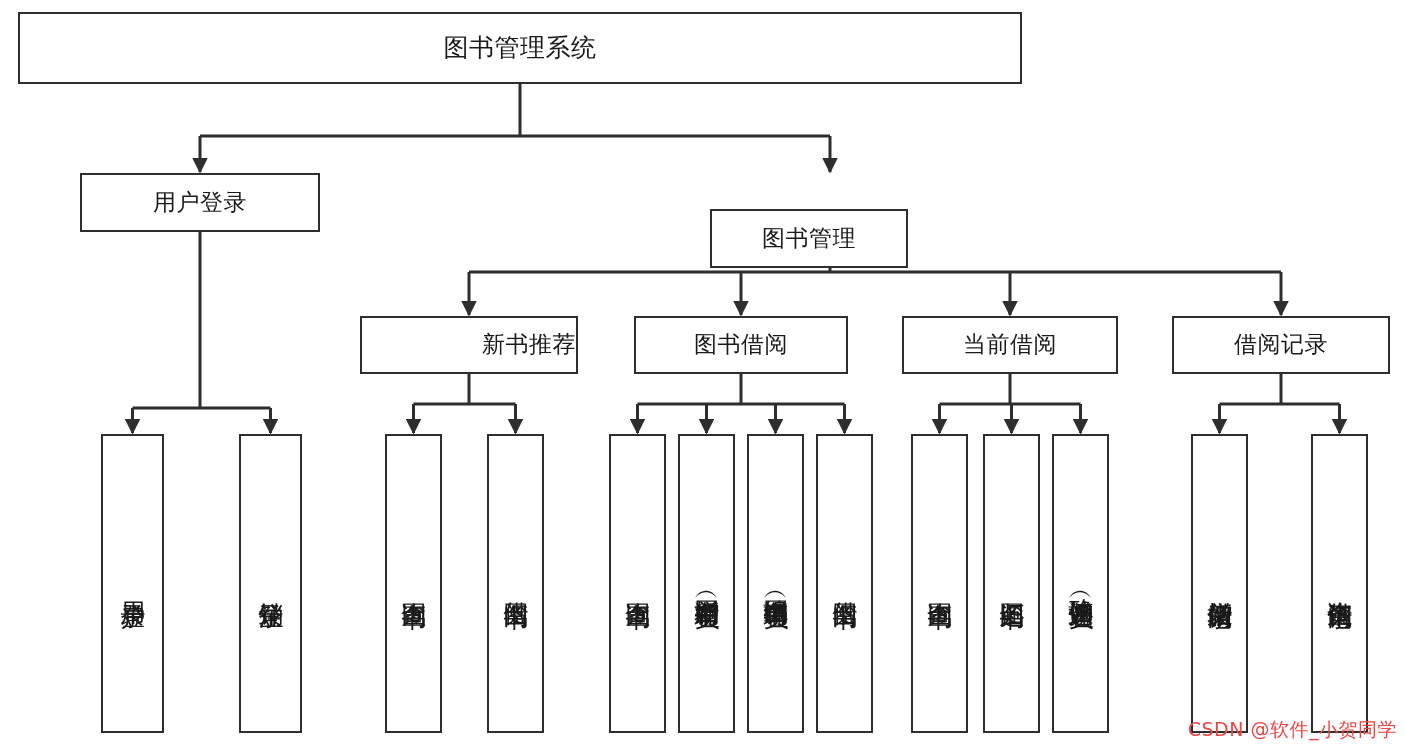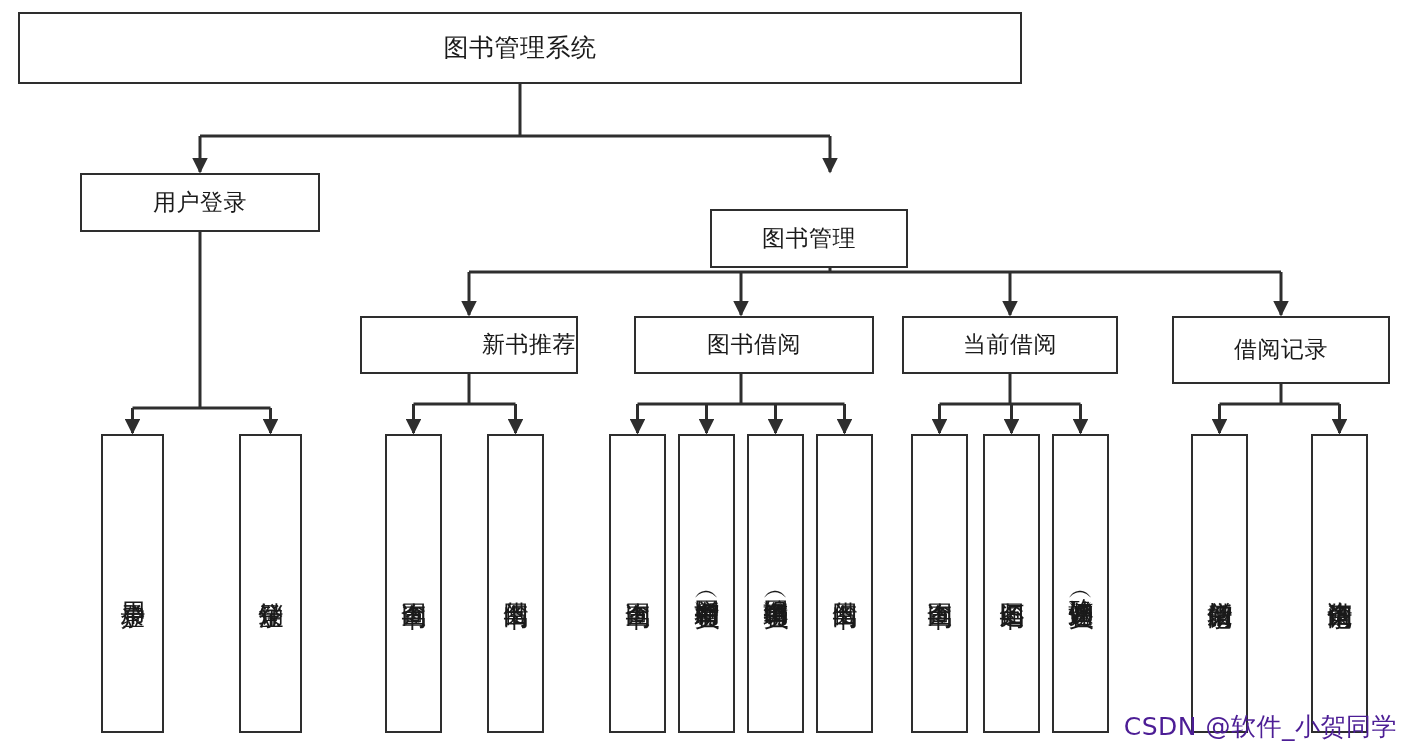--- a/index.html
+++ b/index.html
@@ -53,22 +53,22 @@
     font-size: 25px;
     line-height: 1.12;
     letter-spacing: 1px;
     white-space: nowrap;
     max-height: 100%;
   }
   #watermark {
     position: absolute;
     right: 8px;
     bottom: 4px;
-    font-size: 25px;
-    color: #4c1d95;
+    font-size: 19px;
+    color: #ef4444;
     letter-spacing: 0.5px;
     white-space: nowrap;
     pointer-events: none;
   }
 </style>
 </head>
 <body>
 
 <div id="canvas">
 
@@ -121,27 +121,27 @@
       </div>
       <div class="node-box level2" style="left: 80px; top: 173px; width: 240px; height: 59px;">
         <span class="node-label-h">用户登录</span>
       </div>
       <div class="node-box level2" style="left: 710px; top: 173px; width: 198px; height: 59px; margin-top: 36px;">
         <span class="node-label-h">图书管理</span>
       </div>
       <div class="node-box level3" style="left: 360px; top: 316px; width: 218px; height: 58px; justify-content: flex-end;">
         <span class="node-label-h">新书推荐</span>
       </div>
-      <div class="node-box level3" style="left: 634px; top: 316px; width: 240px; height: 58px;">
+      <div class="node-box level3" style="left: 634px; top: 316px; width: 214px; height: 58px;">
         <span class="node-label-h">图书借阅</span>
       </div>
       <div class="node-box level3" style="left: 902px; top: 316px; width: 216px; height: 58px; text-align: right;">
         <span class="node-label-h">当前借阅</span>
       </div>
-      <div class="node-box level3" style="left: 1172px; top: 316px; width: 218px; height: 68px;">
+      <div class="node-box level3" style="left: 1172px; top: 316px; width: 218px; height: 58px;">
         <span class="node-label-h">借阅记录</span>
       </div>
       <div class="node-box leaf" style="left: 101px; top: 434px; width: 63px; height: 299px;">
         <span class="node-label-v">用户登录</span>
       </div>
       <div class="node-box leaf" style="left: 239px; top: 434px; width: 63px; height: 299px;">
         <span class="node-label-v">注销登录</span>
       </div>
       <div class="node-box leaf" style="left: 385px; top: 434px; width: 57px; height: 299px;">
         <span class="node-label-v">查询图书</span>

